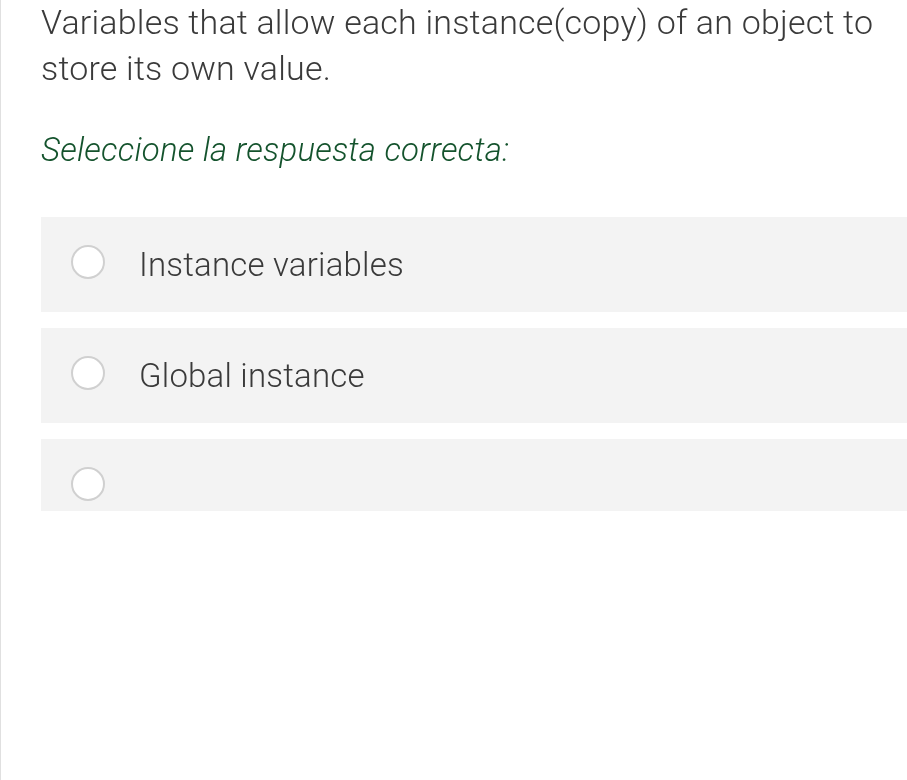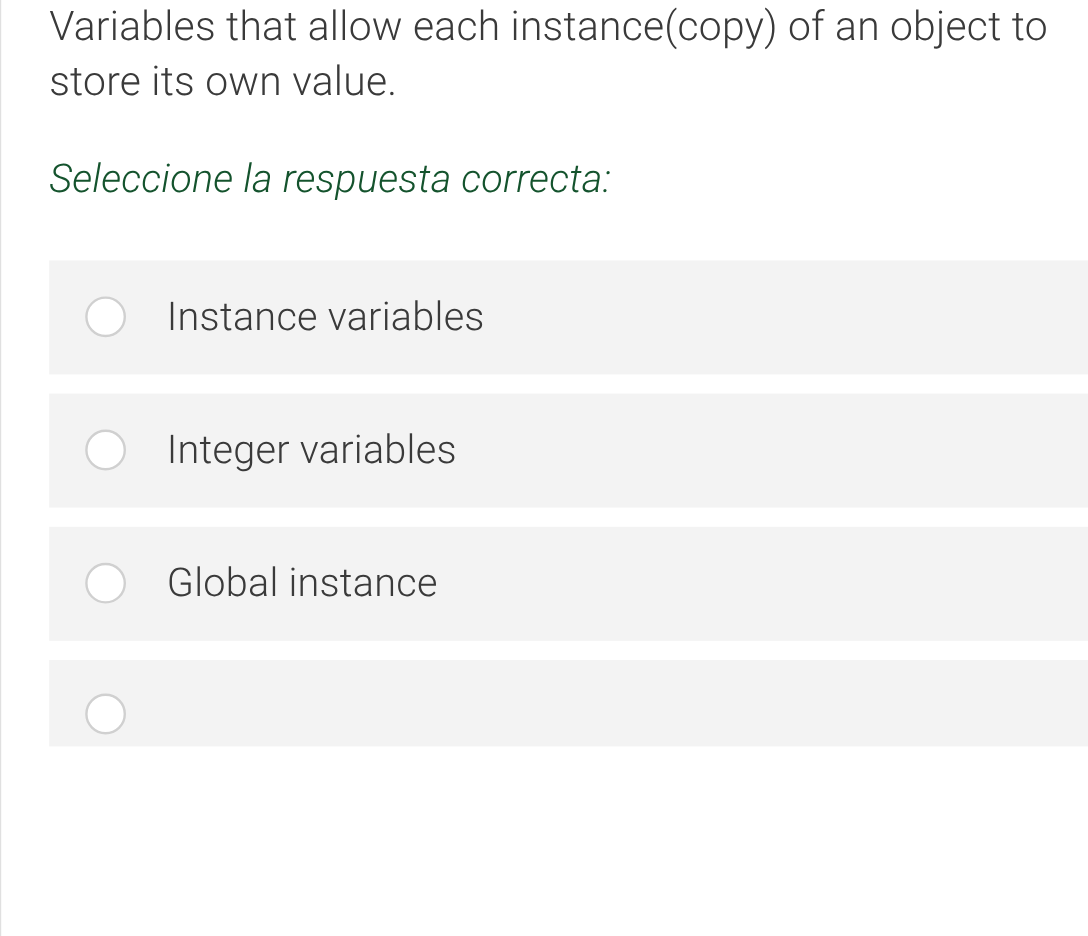--- a/index.html
+++ b/index.html
@@ -32,21 +32,20 @@
       font-style: italic;
       color: #14532d;
       margin-bottom: 48px;
       letter-spacing: 0.2px;
     }
     .option {
       background: #f3f3f3;
       padding: 28px 30px;
       margin-bottom: 16px;
       display: flex;
-      align-items: center;
       cursor: pointer;
     }
     .radio-circle {
       width: 34px;
       height: 34px;
       border: 2px solid #d0d0d0;
       border-radius: 50%;
       margin-right: 34px;
       flex-shrink: 0;
       background: #ffffff;
@@ -66,24 +65,20 @@
 
 <div class="container">
   <div class="question-text">Variables that allow each instance(copy) of an object to store its own value.</div>
   <div class="instruction">Seleccione la respuesta correcta:</div>
 
   <div class="option">
     <div class="radio-circle"></div>
     <div class="option-label">Instance variables</div>
   </div>
 
-  <div class="option">
-    <div class="radio-circle"></div>
-    <div class="option-label">Integer variables</div>
-  </div>
 
   <div class="option">
     <div class="radio-circle"></div>
     <div class="option-label">Global instance</div>
   </div>
 
   <div class="option last">
     <div class="radio-circle"></div>
   </div>
 </div>

